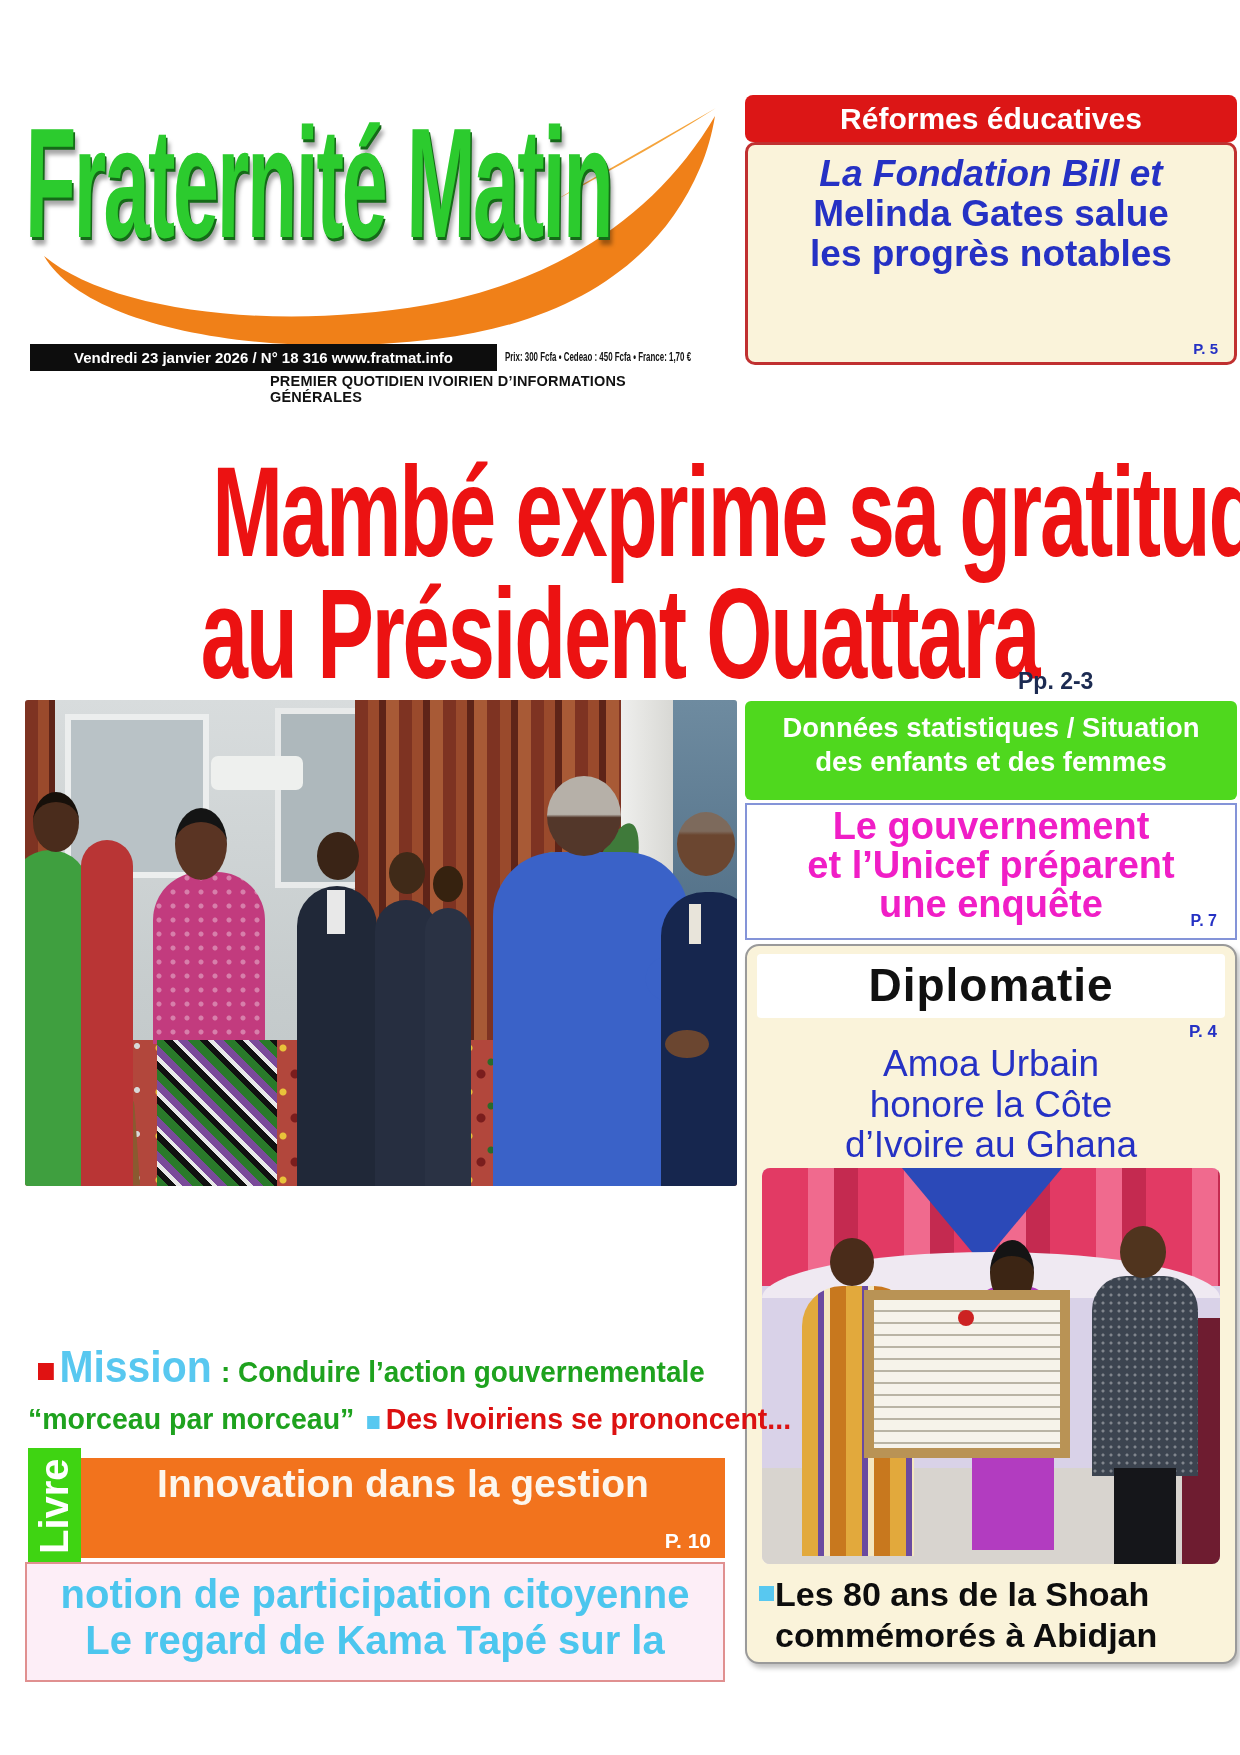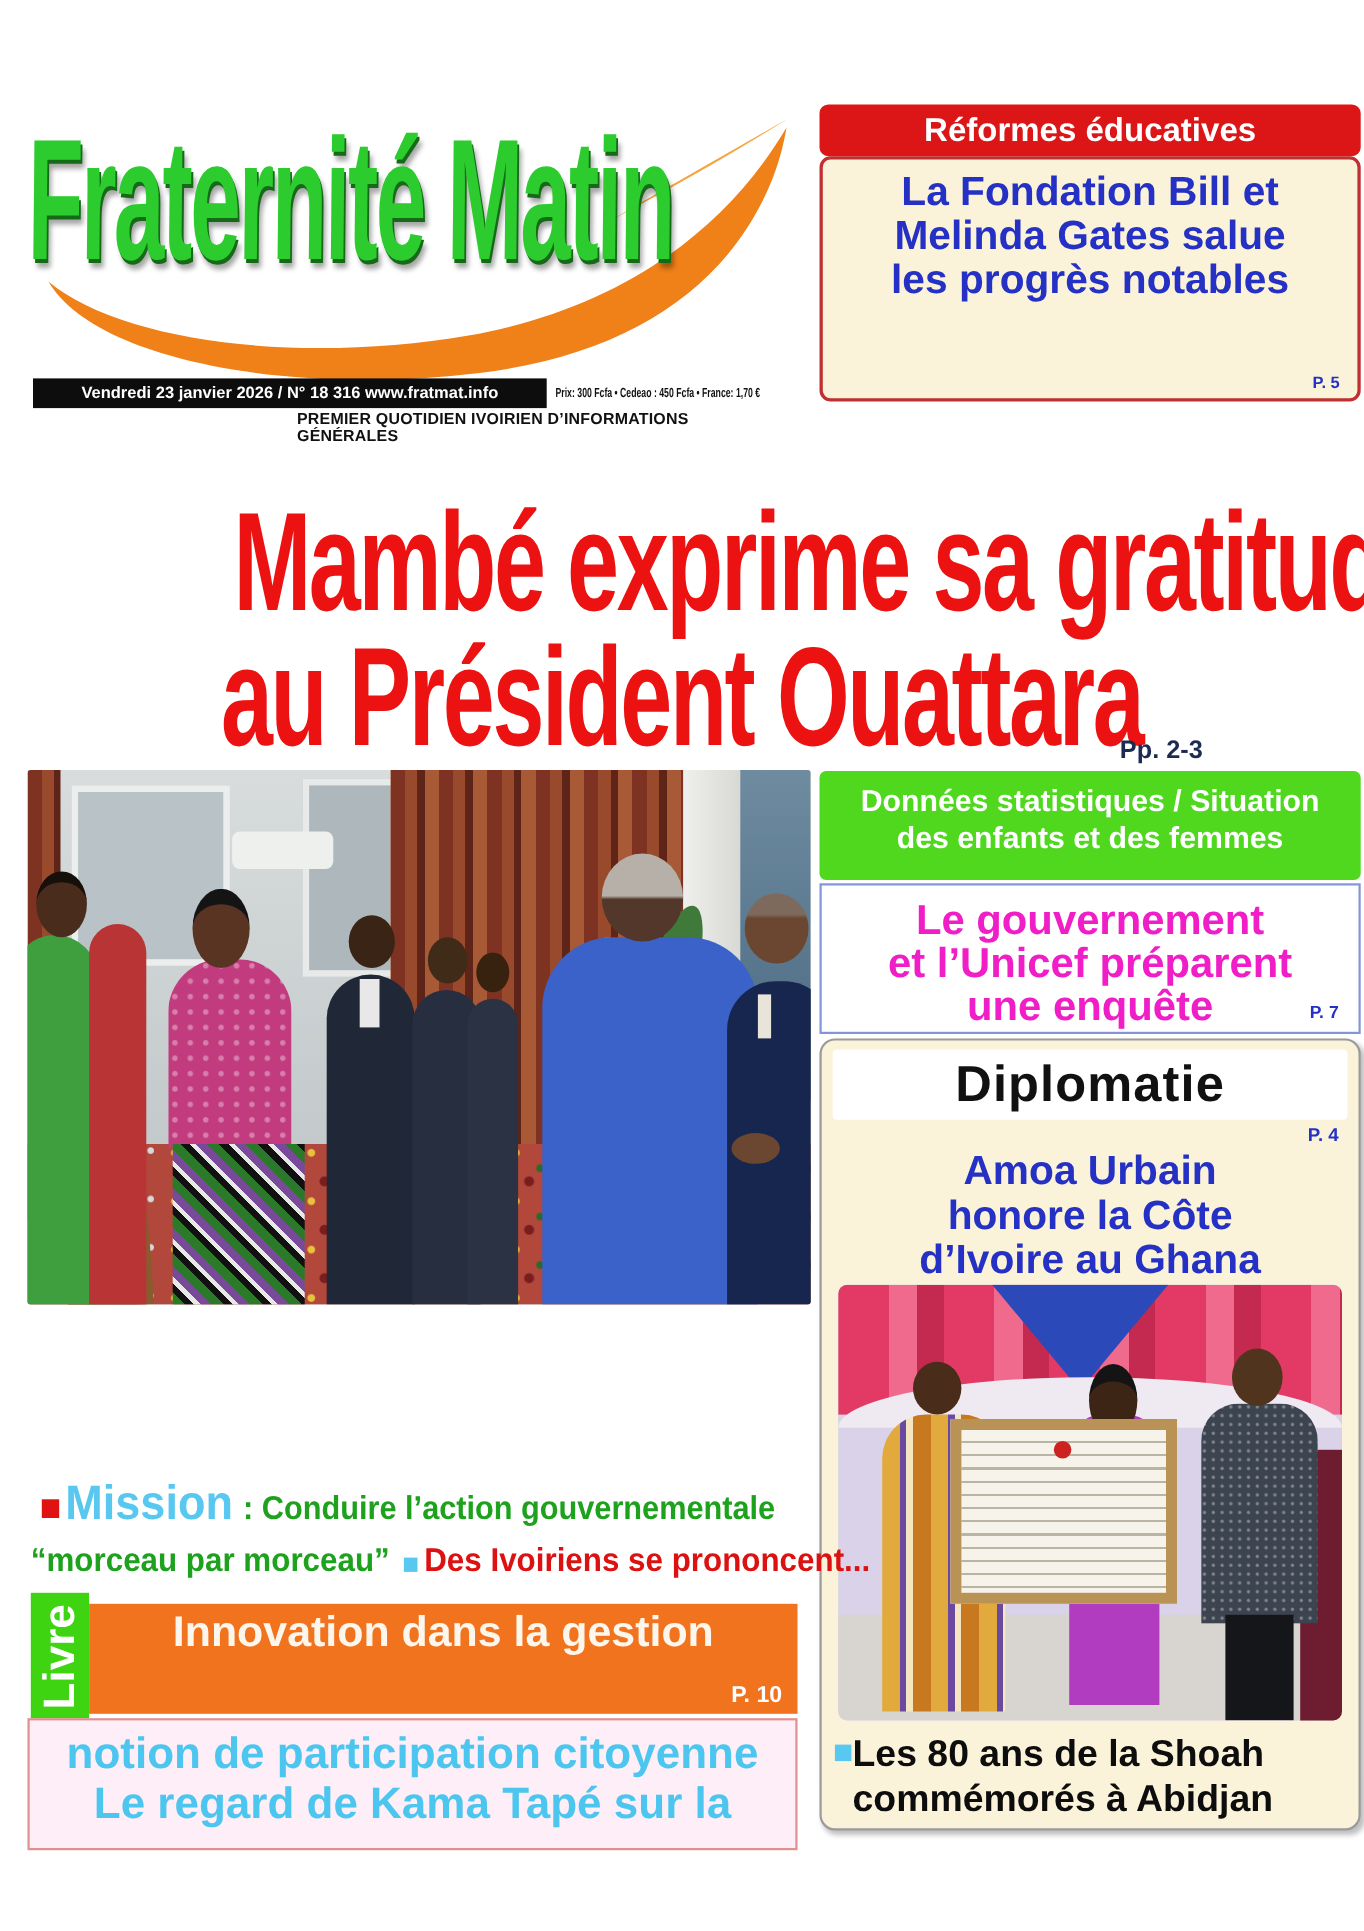--- a/index.html
+++ b/index.html
@@ -20,21 +20,21 @@
   #tagline{left:270px;top:373px;width:430px;text-align:left;font-size:14.5px;
      font-weight:bold;color:#111;letter-spacing:.2px;}
 
   
   #edu-kicker{left:745px;top:95px;width:492px;height:47px;background:#dc1616;
      border-radius:8px;color:#fff;font-size:30px;font-weight:bold;text-align:center;
      line-height:47px;}
   #edu-box{left:745px;top:142px;width:492px;height:223px;background:#faf3da;
      border:3px solid #c03030;border-radius:10px;box-sizing:border-box;text-align:center;}
   #edu-box .l{font-size:37px;font-weight:bold;color:#2531c4;line-height:1.08;}
-  #edu-box .l:first-child{margin-top:9px;}
+  #edu-box .l:first-child{margin-top:9px;font-style:italic;}
   #edu-p5{position:absolute;right:16px;bottom:5px;font-size:15px;font-weight:bold;color:#2531c4;}
 
   
   #lead-kicker{left:25px;top:407px;width:1188px;height:41px;background:#58cdf2;color:#fff;
      font-size:33px;font-weight:bold;letter-spacing:3px;text-align:center;line-height:41px;}
   .headline{left:0;top:0;width:1240px;text-align:center;color:#ec1212;font-weight:bold;}
   .headline span{display:inline-block;font-size:118px;line-height:1;letter-spacing:-3px;
      transform:scale(0.72,1.08);transform-origin:center top;white-space:nowrap;}
   #hl1{top:448px;} #hl2{top:570px;}
   #lead-pref{left:1018px;top:668px;font-size:23px;font-weight:bold;color:#1c2b52;}
@@ -63,29 +63,29 @@
   .head{border-radius:50%;}
   .body{border-radius:48px 48px 0 0;}
 
   
   #stats-kicker{left:745px;top:701px;width:492px;height:99px;background:#4fd81e;border-radius:6px;
      color:#fff;font-size:27.5px;font-weight:bold;text-align:center;line-height:1.22;padding-top:10px;
      box-sizing:border-box;}
   #unicef-box{left:745px;top:803px;width:492px;height:137px;background:#fff;border:2px solid #8494d8;
      box-sizing:border-box;text-align:center;}
   #unicef-box .l{font-size:38px;font-weight:bold;color:#f01ec6;line-height:1.02;}
-  #unicef-box .l:first-child{margin-top:13px;}
+  #unicef-box .l:first-child{margin-top:2px;}
   #unicef-p7{position:absolute;right:18px;bottom:8px;font-size:16px;font-weight:bold;color:#2531c4;}
   #diplo-box{left:745px;top:944px;width:492px;height:720px;background:#faf3da;border:2px solid #9a9a9a;
      border-radius:14px;box-sizing:border-box;box-shadow:3px 4px 5px rgba(0,0,0,.25);}
   #diplo-strip{position:absolute;left:10px;top:8px;width:468px;height:64px;background:#fff;border-radius:4px;
      color:#111;font-size:46px;font-weight:bold;text-align:center;line-height:62px;letter-spacing:1px;}
   #diplo-p4{position:absolute;right:18px;top:76px;font-size:17px;font-weight:bold;color:#2531c4;}
   #diplo-hl{position:absolute;left:0;top:98px;width:488px;text-align:center;}
-  #diplo-hl .l{font-size:37px;font-weight:bold;color:#2531c4;line-height:1.1;}
+  #diplo-hl .l{font-size:37px;font-weight:normal;color:#2531c4;line-height:1.1;}
   #photo-ghana{position:absolute;left:15px;top:222px;width:458px;height:396px;background:#d9d2e8;
      border-radius:8px;overflow:hidden;}
   #gh-drape{position:absolute;left:0;top:0;width:458px;height:118px;
      background:repeating-linear-gradient(90deg,#e23a64 0 46px,#f06a8e 46px 72px,#c42a50 72px 96px);}
   #gh-wave{position:absolute;left:0;top:84px;width:458px;height:46px;background:#efe9f2;
      border-radius:50% 50% 0 0/100% 100% 0 0;}
   #gh-blue{position:absolute;left:140px;top:0;width:0;height:0;border-left:80px solid transparent;
      border-right:80px solid transparent;border-top:96px solid #2b49b8;}
   #gh-floor{position:absolute;left:0;top:300px;width:458px;height:96px;background:#d8d4cf;}
   #gh-podium{position:absolute;left:420px;top:150px;width:38px;height:250px;background:#6e1c30;}

